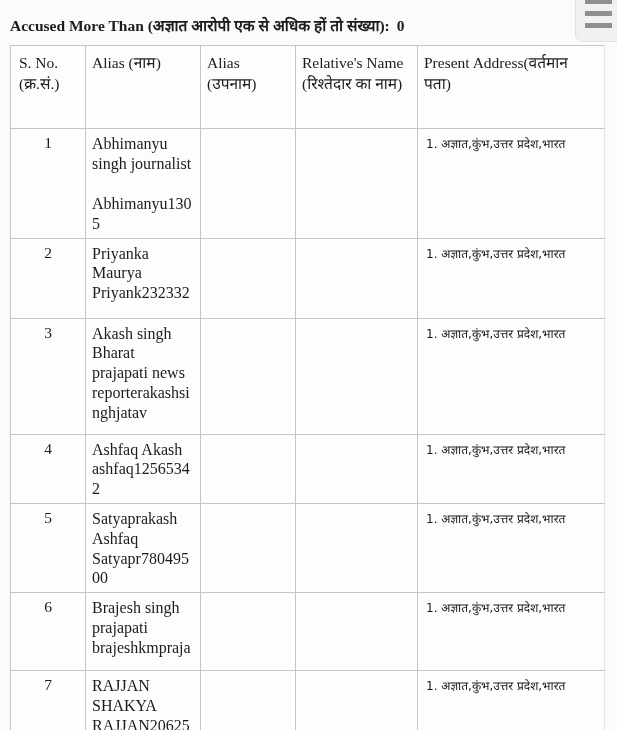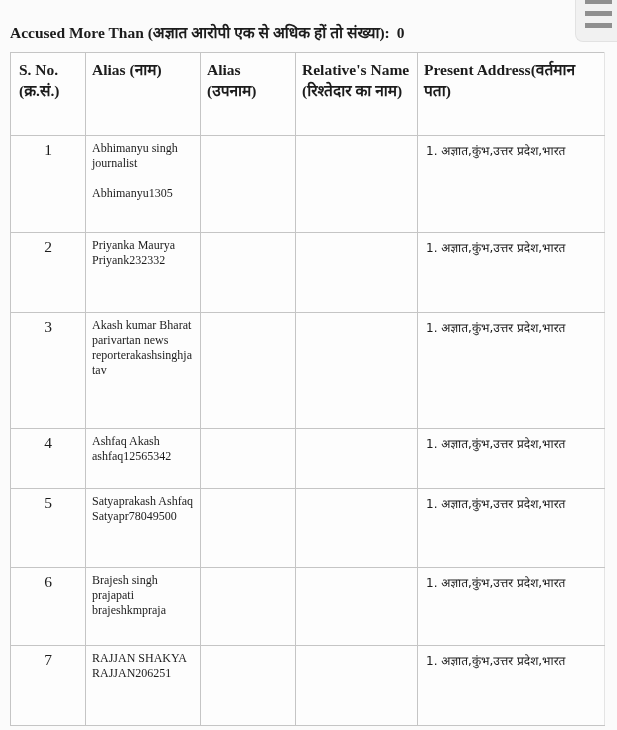--- a/index.html
+++ b/index.html
@@ -32,21 +32,21 @@
     gap: 7px;
     cursor: pointer;
   }
   .menu-fab .bar {
     width: 27px;
     height: 5px;
     background: #8f8f8f;
   }
 
   .heading {
-    margin: 23px 52px 0 10px;
+    margin: 16px 52px 0 10px;
     font-size: 15.5px;
     font-weight: bold;
     line-height: 1.25;
   }
   .heading .count { padding-left: 7px; }
 
   table.accused {
     border-collapse: collapse;
     table-layout: fixed;
     width: 594px;
@@ -59,41 +59,41 @@
     box-sizing: border-box;
     padding: 4px 6px;
     overflow: hidden;
   }
   th:last-child, td:last-child { border-right-color: #e4e4e4; }
 
   thead tr { height: 83px; }
   thead th {
     text-align: left;
     font-size: 15.5px;
-    font-weight: bold;
+    font-weight: normal;
     line-height: 1.35;
     padding-top: 7px;
   }
   thead th.col-sno { padding-left: 8px; }
 
   tbody tr:nth-child(1) { height: 97px; }
   tbody tr:nth-child(2) { height: 80px; }
   tbody tr:nth-child(3) { height: 116px; }
   tbody tr:nth-child(4) { height: 60px; }
   tbody tr:nth-child(5) { height: 79px; }
   tbody tr:nth-child(6) { height: 78px; }
   tbody tr:nth-child(7) { height: 80px; }
 
   td.sno {
     text-align: center;
     font-size: 15.5px;
     padding-top: 5px;
   }
   td.name {
-    font-size: 12px;
+    font-size: 16px;
     line-height: 1.24;
     white-space: pre-line;
     overflow-wrap: break-word;
     word-break: break-word;
     padding-top: 5px;
   }
   td.addr {
     font-family: "DejaVu Sans", "Liberation Sans", sans-serif;
     font-size: 12px;
     line-height: 1.62;
@@ -144,21 +144,21 @@
     </tr>
     <tr>
       <td class="sno">2</td>
       <td class="name">Priyanka Maurya Priyank232332</td>
       <td class="alias"></td>
       <td class="relative"></td>
       <td class="addr">1. अज्ञात,कुंभ,उत्तर प्रदेश,भारत</td>
     </tr>
     <tr>
       <td class="sno">3</td>
-      <td class="name">Akash kumar Bharat parivartan news reporterakashsinghjatav</td>
+      <td class="name">Akash singh Bharat prajapati news reporterakashsinghjatav</td>
       <td class="alias"></td>
       <td class="relative"></td>
       <td class="addr">1. अज्ञात,कुंभ,उत्तर प्रदेश,भारत</td>
     </tr>
     <tr>
       <td class="sno">4</td>
       <td class="name">Ashfaq Akash ashfaq12565342</td>
       <td class="alias"></td>
       <td class="relative"></td>
       <td class="addr">1. अज्ञात,कुंभ,उत्तर प्रदेश,भारत</td>

